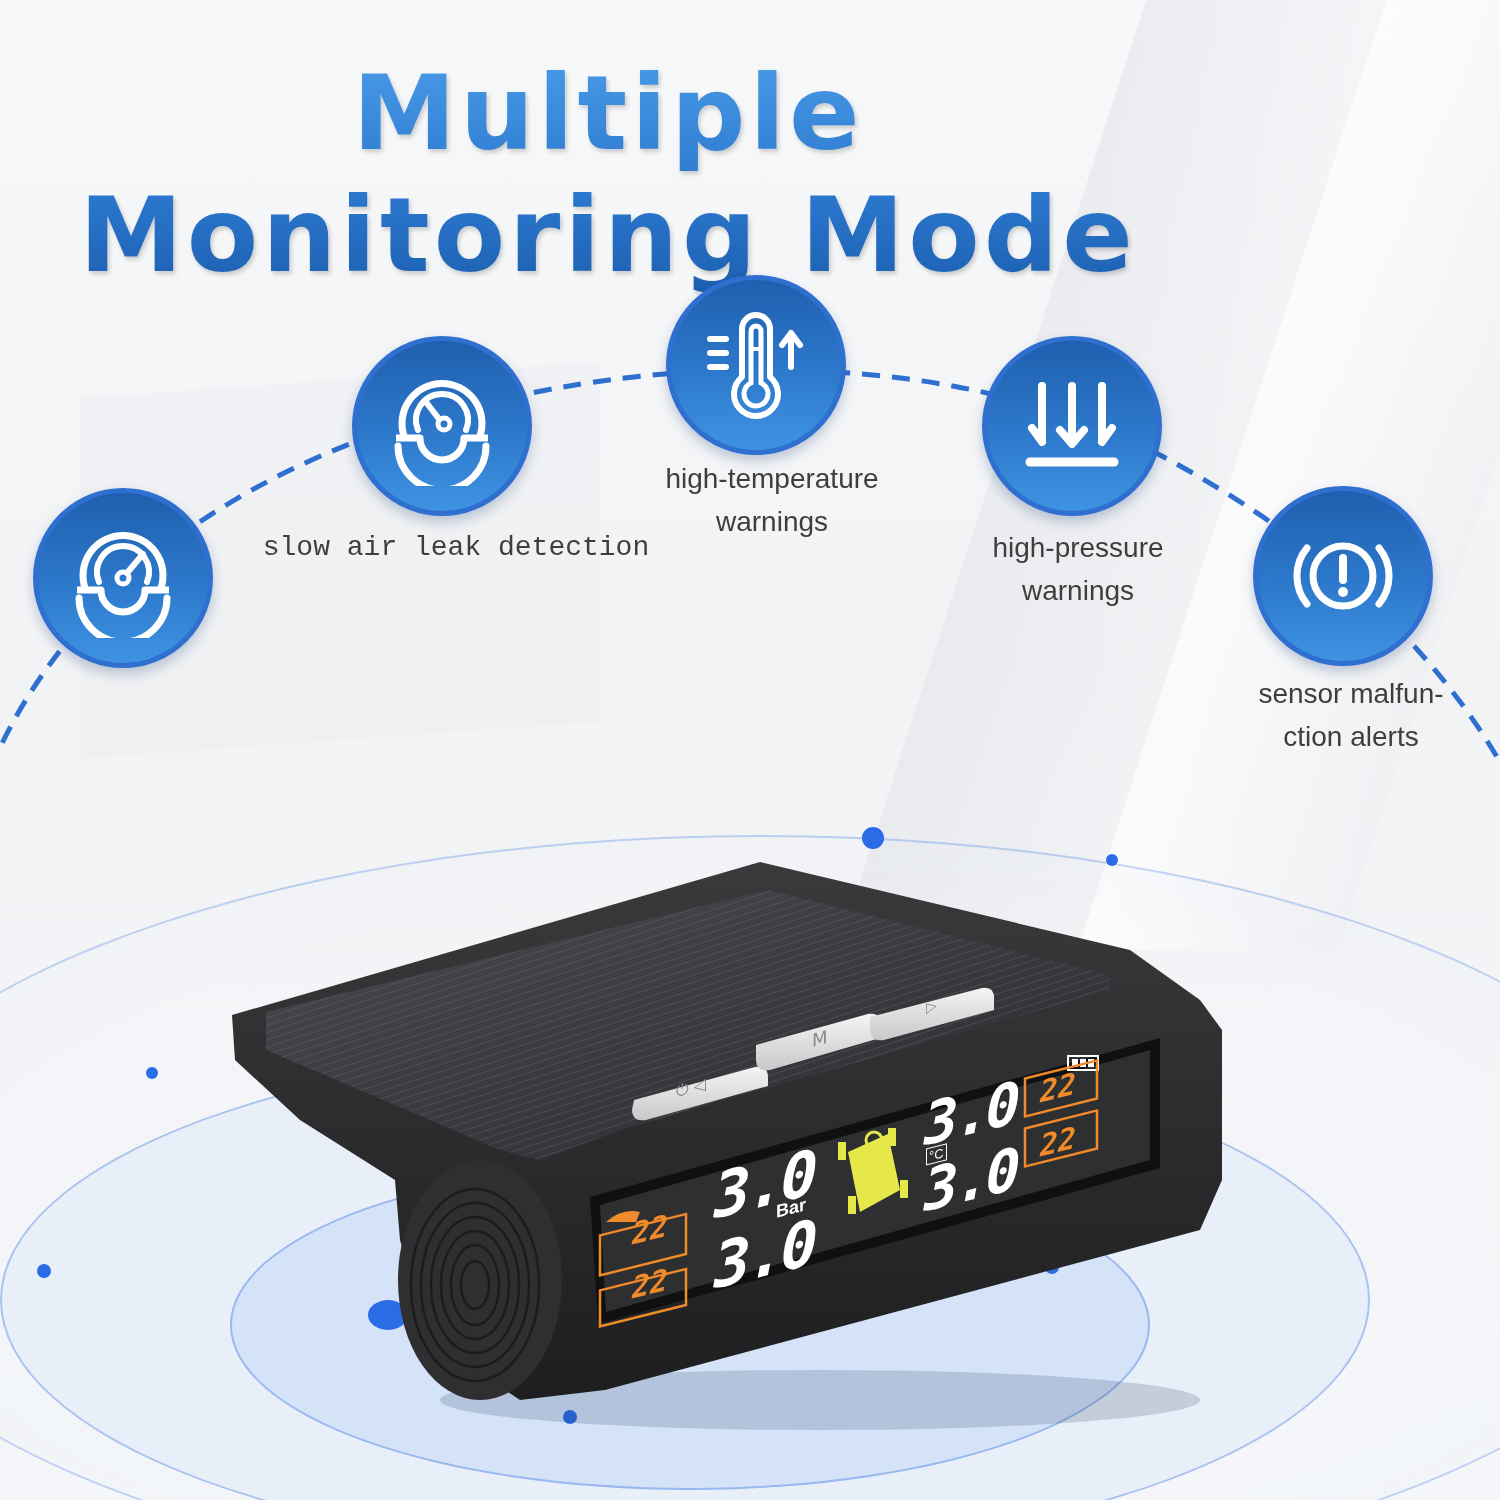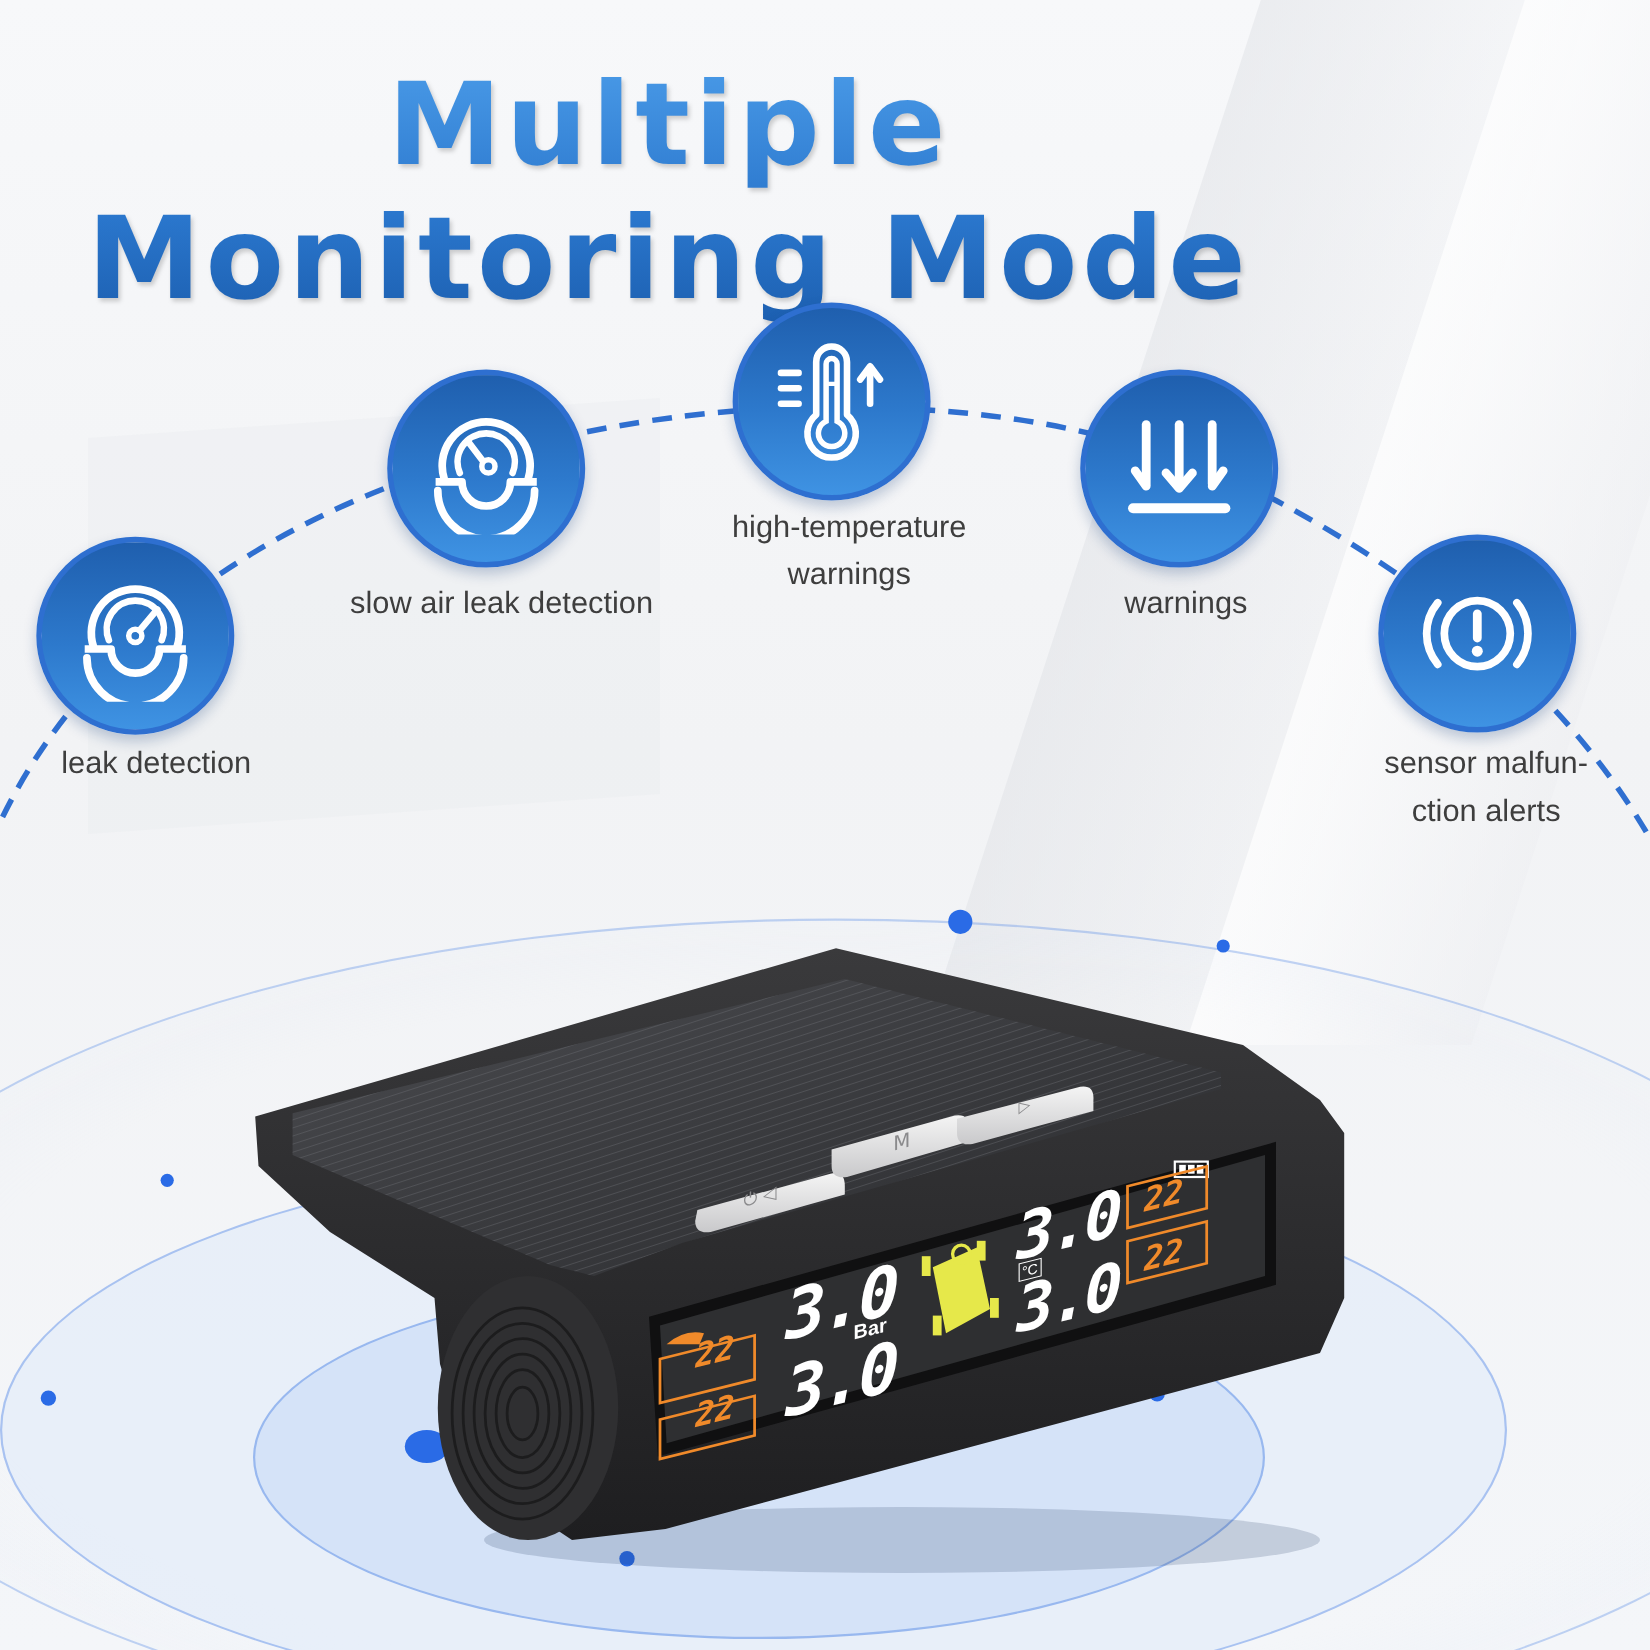--- a/index.html
+++ b/index.html
@@ -67,36 +67,35 @@
     <svg viewBox="0 0 120 120">
       <path d="M 22 70 A 40 40 0 1 1 98 70" fill="none" stroke="#fff" stroke-width="7" stroke-linecap="round"></path>
       <path d="M 36 64 A 26 26 0 1 1 84 64" fill="none" stroke="#fff" stroke-width="6" stroke-linecap="round"></path>
       <path d="M 14 72 L 38 72 A 22 22 0 0 0 82 72 L 106 72" fill="none" stroke="#fff" stroke-width="7" stroke-linejoin="round"></path>
       <path d="M 16 80 A 44 44 0 0 0 104 80" fill="none" stroke="#fff" stroke-width="7" stroke-linecap="round"></path>
       <circle cx="60" cy="60" r="6" fill="none" stroke="#fff" stroke-width="5"></circle>
       <line x1="64" y1="55" x2="80" y2="36" stroke="#fff" stroke-width="6" stroke-linecap="round"></line>
     </svg>
   </div>
   <div class="label" style="left:0px; top:672px; width:284px;">
-    <div>leak detection</div>
   </div>
 </div>
 
 <div class="feature">
   <div class="badge" style="left:352px; top:336px;">
     <svg viewBox="0 0 120 120">
       <path d="M 22 70 A 40 40 0 1 1 98 70" fill="none" stroke="#fff" stroke-width="7" stroke-linecap="round"></path>
       <path d="M 36 64 A 26 26 0 1 1 84 64" fill="none" stroke="#fff" stroke-width="6" stroke-linecap="round"></path>
       <path d="M 14 72 L 38 72 A 22 22 0 0 0 82 72 L 106 72" fill="none" stroke="#fff" stroke-width="7" stroke-linejoin="round"></path>
       <path d="M 16 80 A 44 44 0 0 0 104 80" fill="none" stroke="#fff" stroke-width="7" stroke-linecap="round"></path>
       <circle cx="62" cy="58" r="6" fill="none" stroke="#fff" stroke-width="5"></circle>
       <line x1="57" y1="53" x2="44" y2="36" stroke="#fff" stroke-width="6" stroke-linecap="round"></line>
     </svg>
   </div>
-  <div class="label" style="left:236px; top:526px; width:440px;">
+  <div class="label" style="left:236px; top:526px; width:440px;font-family:Liberation Mono, monospace;">
     <div>slow air leak detection</div>
   </div>
 </div>
 
 <div class="feature">
   <div class="badge" style="left:666px; top:275px;">
     <svg viewBox="0 0 120 120">
       <line x1="14" y1="34" x2="30" y2="34" stroke="#fff" stroke-width="6" stroke-linecap="round"></line>
       <line x1="14" y1="48" x2="30" y2="48" stroke="#fff" stroke-width="6" stroke-linecap="round"></line>
       <line x1="14" y1="62" x2="30" y2="62" stroke="#fff" stroke-width="6" stroke-linecap="round"></line>
@@ -119,20 +118,21 @@
       <line x1="30" y1="20" x2="30" y2="74" stroke="#fff" stroke-width="8" stroke-linecap="round"></line>
       <polyline points="20,62 30,76 30,76" fill="none" stroke="#fff" stroke-width="8" stroke-linecap="round" stroke-linejoin="round"></polyline>
       <line x1="60" y1="20" x2="60" y2="76" stroke="#fff" stroke-width="8" stroke-linecap="round"></line>
       <polyline points="48,64 60,78 72,64" fill="none" stroke="#fff" stroke-width="8" stroke-linecap="round" stroke-linejoin="round"></polyline>
       <line x1="90" y1="20" x2="90" y2="74" stroke="#fff" stroke-width="8" stroke-linecap="round"></line>
       <polyline points="90,76 100,62" fill="none" stroke="#fff" stroke-width="8" stroke-linecap="round" stroke-linejoin="round"></polyline>
       <line x1="18" y1="96" x2="102" y2="96" stroke="#fff" stroke-width="9" stroke-linecap="round"></line>
     </svg>
   </div>
   <div class="label" style="left:930px; top:526px; width:296px;">
+    <div>high-pressure</div>
     <div>warnings</div>
   </div>
 </div>
 
 <div class="feature">
   <div class="badge" style="left:1253px; top:486px;">
     <svg viewBox="0 0 120 120">
       <circle cx="60" cy="60" r="30" fill="none" stroke="#fff" stroke-width="7"></circle>
       <path d="M 24 32 A 44 44 0 0 0 24 88" fill="none" stroke="#fff" stroke-width="7" stroke-linecap="round"></path>
       <path d="M 96 32 A 44 44 0 0 1 96 88" fill="none" stroke="#fff" stroke-width="7" stroke-linecap="round"></path>

